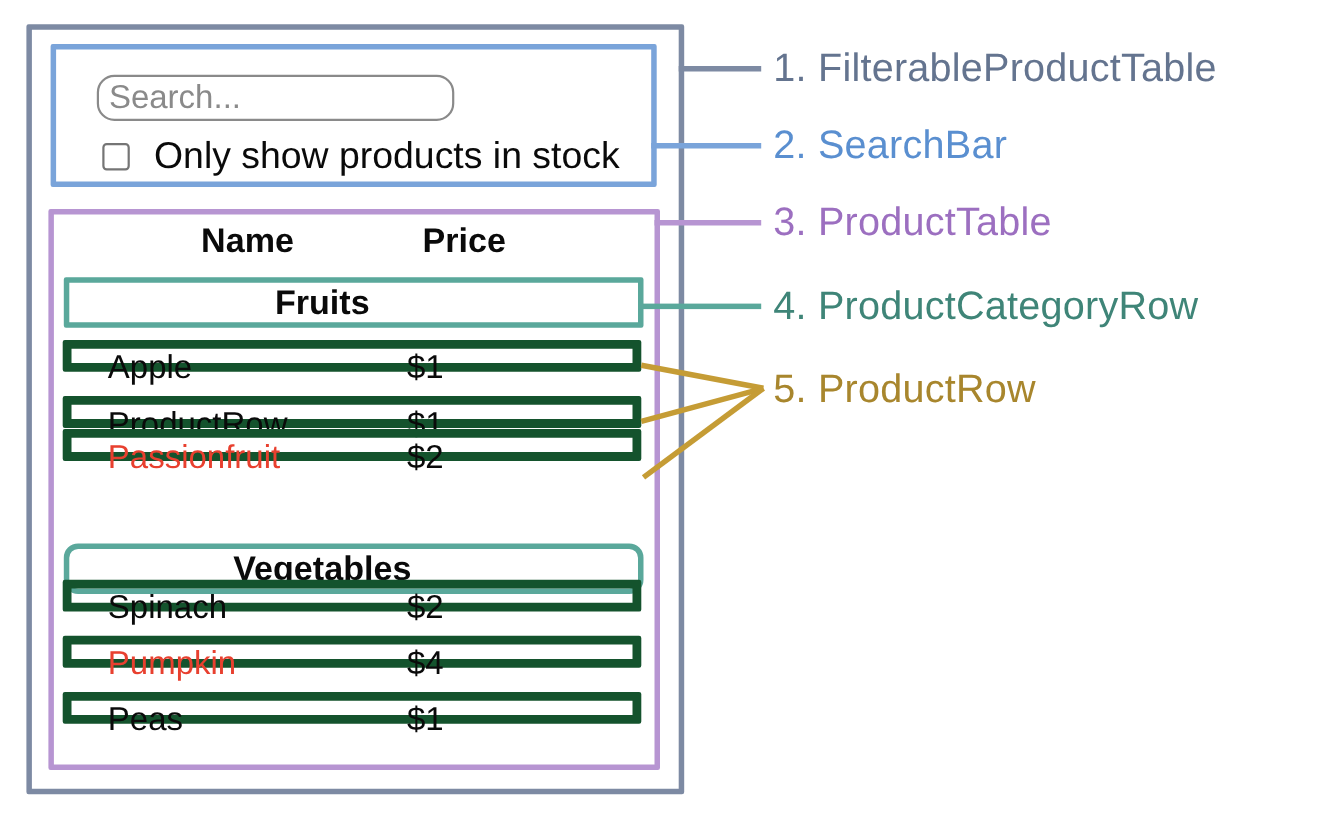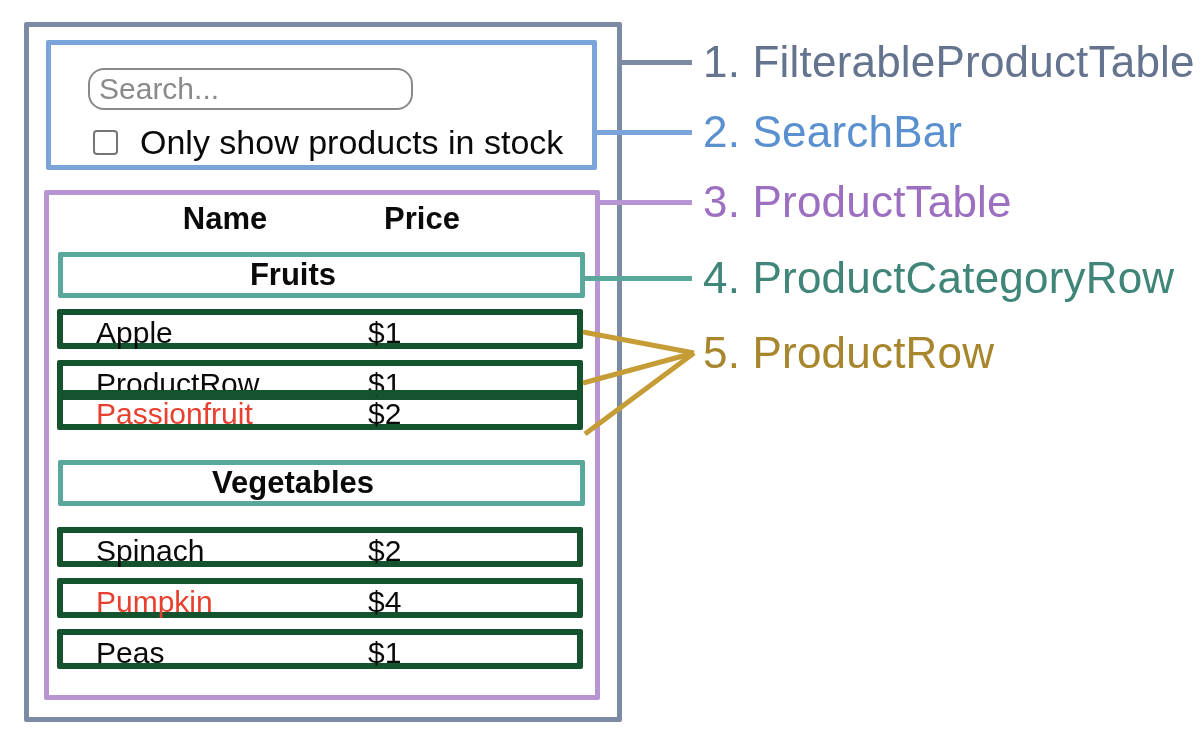--- a/index.html
+++ b/index.html
@@ -6,22 +6,22 @@
   .canvas{
     position:relative;width:1200px;height:744px;background:#ffffff;overflow:hidden;
     font-family:"Liberation Sans","DejaVu Sans",sans-serif;
   }
   .box{position:absolute;box-sizing:border-box;background:transparent;border-radius:2px;}
   .outer-box{left:24px;top:22px;width:598px;height:700px;border:5px solid #7d8aa3;}
   .searchbar-box{left:46px;top:40px;width:551px;height:130px;border:5px solid #7aa4da;}
   .table-box{left:44px;top:190px;width:556px;height:510px;border:5px solid #b795d2;}
   .category-box{left:58px;width:527px;height:46px;border:5px solid #5aa89b;}
   .cat-fruits{top:252px;}
-  .cat-vegetables{top:460px;}
-  .product-box{left:57px;width:526px;height:40px;border:6px solid #14532d;}
+  .cat-vegetables{top:494px;border-radius:13px;}
+  .product-box{left:57px;width:526px;height:29px;border:8px solid #14532d;}
   .row-apple{top:309px;}
   .row-dragonfruit{top:360px;}
   .row-passionfruit{top:390px;}
   .row-spinach{top:527px;padding-left:36px;}
   .row-pumpkin{top:578px;}
   .row-peas{top:629px;padding-left:28px;}
 
   .search-input{
     position:absolute;left:88px;top:68px;width:325px;height:42px;box-sizing:border-box;
     border:2px solid #8a8a8a;border-radius:16px;padding:0 0 0 9px;
@@ -51,21 +51,21 @@
   .oos{color:#e8402f;}
 
   .connector{position:absolute;height:5px;}
   .conn-1{left:617px;top:60px;width:75px;background:#7d8aa3;}
   .conn-2{left:592px;top:130px;width:100px;background:#7aa4da;}
   .conn-3{left:595px;top:200px;width:97px;background:#b795d2;}
   .conn-4{left:580px;top:276px;width:112px;background:#5aa89b;}
   .fan-svg{position:absolute;left:0;top:0;width:1200px;height:744px;pointer-events:none;}
 
   .annotation{position:absolute;left:703px;height:44px;line-height:44px;
-      font-size:44px;white-space:nowrap;letter-spacing:0.2px;}
+      font-size:36px;white-space:nowrap;letter-spacing:0.2px;}
   .ann-1{top:40px;color:#64748f;}
   .ann-2{top:110px;color:#5a8fd0;}
   .ann-3{top:180px;color:#9c6fc0;}
   .ann-4{top:256px;color:#3f8578;}
   .ann-5{top:331px;color:#a8862d;}
 </style>
 </head>
 <body>
 
 <div class="canvas">

